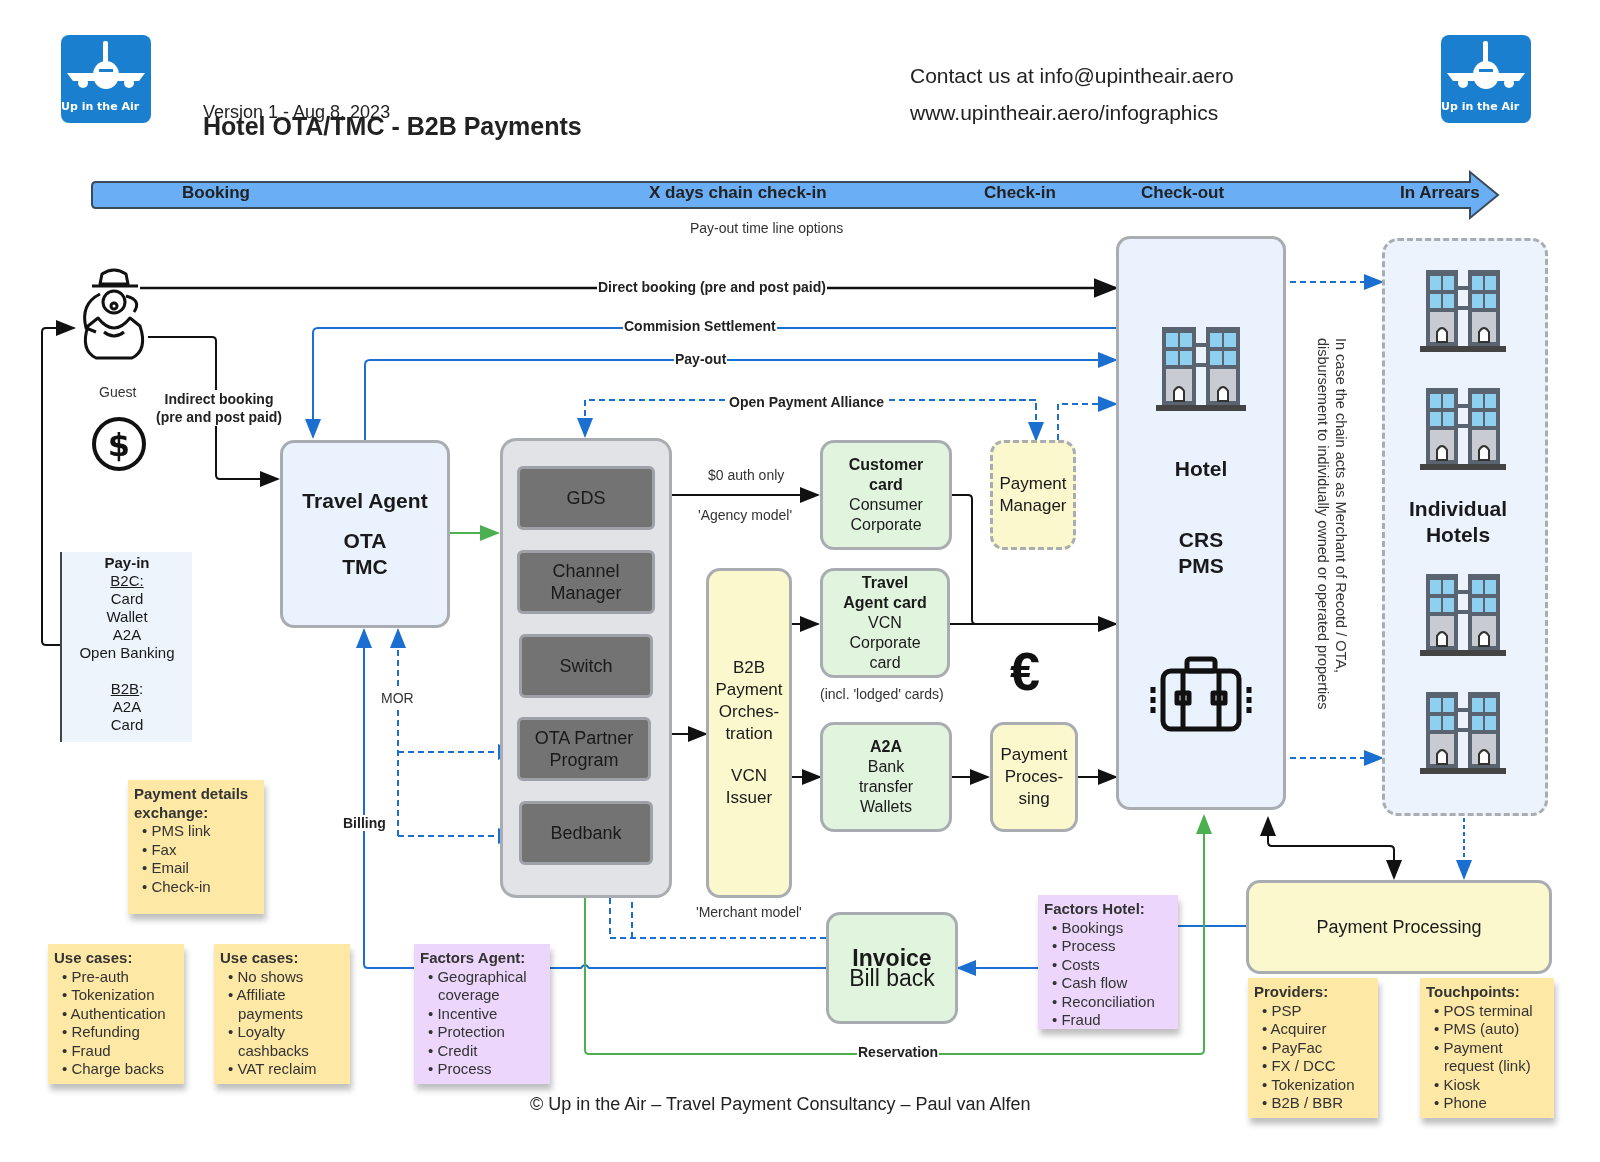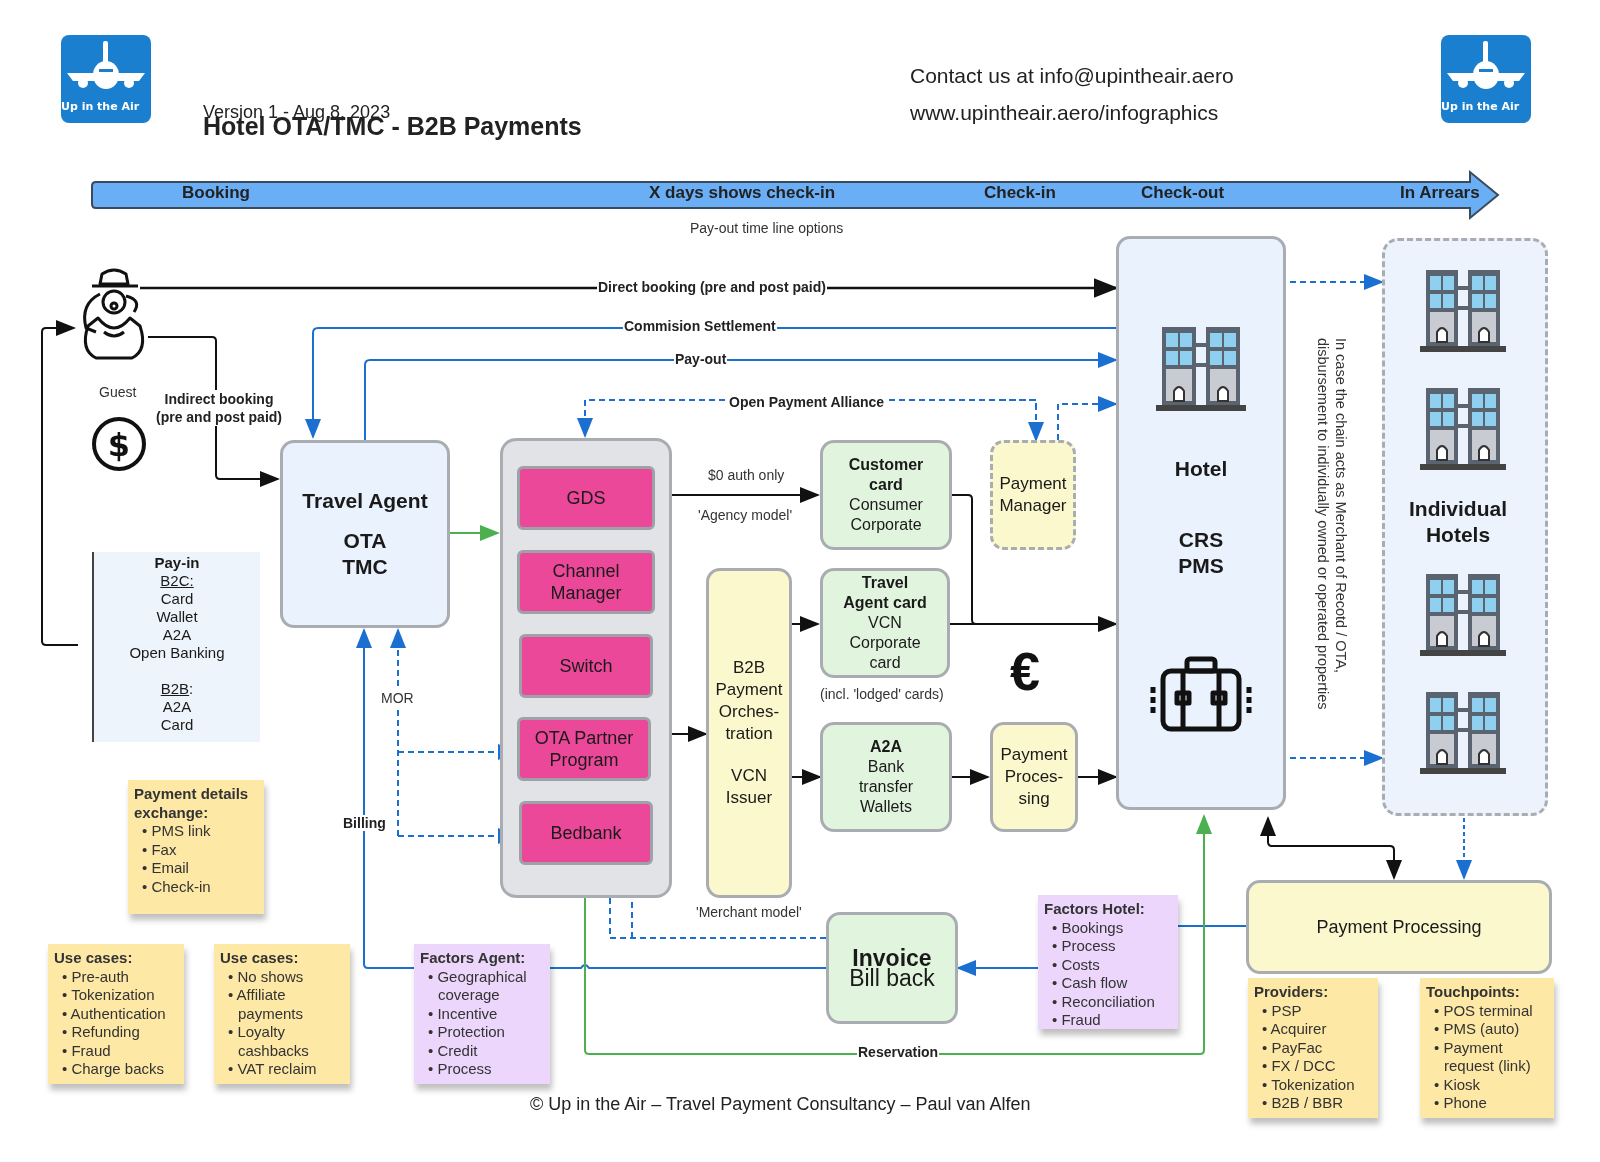--- a/index.html
+++ b/index.html
@@ -15,21 +15,21 @@
   .contact { font-size: 21px; color: #222; text-align: center; }
   .timeline-label { font-size: 17px; font-weight: bold; color: #222; }
   .small { font-size: 14px; color: #333; }
   .lbl { font-size: 14px; font-weight: bold; color: #222; background: #fff; padding: 0 1px; }
   .box { border: 3px solid #a9adb2; border-radius: 14px; display: flex; flex-direction: column;
          align-items: center; justify-content: center; text-align: center; }
   .blue-box { background: #eaf2fd; }
   .green-box { background: #e1f5de; font-size: 16px; line-height: 20px; }
   .yellow-box { background: #fcf8cd; font-size: 17px; line-height: 22px; }
   .grey-container { background: #e1e3e7; border: 3px solid #a9adb2; border-radius: 16px; }
-  .inner-box { background: #ec4899; border: 3px solid #9ea2a8; border-radius: 6px; display: flex; align-items: center;
+  .inner-box { background: #737373; border: 3px solid #9ea2a8; border-radius: 6px; display: flex; align-items: center;
                justify-content: center; text-align: center; font-size: 18px; line-height: 22px; }
   .sticky { background: #fde8a6; box-shadow: 2px 6px 6px rgba(0,0,0,0.25); padding: 5px 6px; font-size: 15px; line-height: 18.5px; color: #333; }
   .sticky.pink { background: #ecd6fb; }
   .sticky .head { font-weight: bold; color: #333; }
   .sticky ul { list-style: none; padding-left: 8px; }
   .sticky li::before { content: "• "; }
   .sticky li .cont { display: block; padding-left: 10px; }
   .payin { background: #eef4fc; border-left: 2px solid #444; font-size: 15px; line-height: 18px; text-align: center; padding-top: 2px; }
   .payin .u { text-decoration: underline; }
   .bold { font-weight: bold; }
@@ -128,21 +128,21 @@
     <ellipse cx="45" cy="40" rx="13" ry="14" fill="#fff"></ellipse>
     <path d="M6,38 L84,38 L78,46 L12,46 Z" fill="#fff"></path>
     <circle cx="22" cy="48" r="5" fill="#fff"></circle>
       <circle cx="68" cy="48" r="5" fill="#fff"></circle>
     <rect x="38" y="34" width="14" height="3" fill="#1b7fcf"></rect>
   </svg>
   <div class="logo-text">Up in the Air</div>
 </div>
 
 <div class="abs timeline-label" style="left:182px;top:183px">Booking</div>
-<div class="abs timeline-label" style="left:649px;top:183px">X days shows check-in</div>
+<div class="abs timeline-label" style="left:649px;top:183px">X days chain check-in</div>
 <div class="abs timeline-label" style="left:984px;top:183px">Check-in</div>
 <div class="abs timeline-label" style="left:1141px;top:183px">Check-out</div>
 <div class="abs timeline-label" style="left:1400px;top:183px">In Arrears</div>
 <div class="abs small" style="left:690px;top:220px">Pay-out time line options</div>
 
 <svg class="abs" style="left:72px;top:266px" width="84" height="104">
   <g fill="none" stroke="#111" stroke-width="3" stroke-linejoin="round">
     <path d="M30,8 Q42,0 54,8 L56,18 L28,18 Z"></path>
     <path d="M20,20 L66,20"></path>
     <circle cx="42" cy="36" r="11"></circle>
@@ -156,21 +156,21 @@
 <div class="abs small" style="left:99px;top:384px">Guest</div>
 <div class="abs lbl" style="left:155px;top:390px;text-align:center;line-height:18px">
   <div>Indirect booking</div>
   <div>(pre and post paid)</div>
 </div>
 <svg class="abs" style="left:90px;top:415px" width="58" height="58">
   <circle cx="29" cy="29" r="25" fill="none" stroke="#111" stroke-width="4"></circle>
   <text x="29" y="41" text-anchor="middle" font-family="DejaVu Sans, sans-serif" font-weight="bold" font-size="32" fill="#111">$</text>
 </svg>
 
-<div class="abs payin" style="left:92px;top:552px;width:168px;height:190px">
+<div class="abs payin" style="left:60px;top:552px;width:132px;height:190px">
   <div class="bold">Pay-in</div>
   <div class="u">B2C:</div>
   <div>Card</div>
   <div>Wallet</div>
   <div>A2A</div>
   <div>Open Banking</div>
   <div style="height:18px"></div>
   <div><span class="u">B2B</span>:</div>
   <div>A2A</div>
   <div>Card</div>

